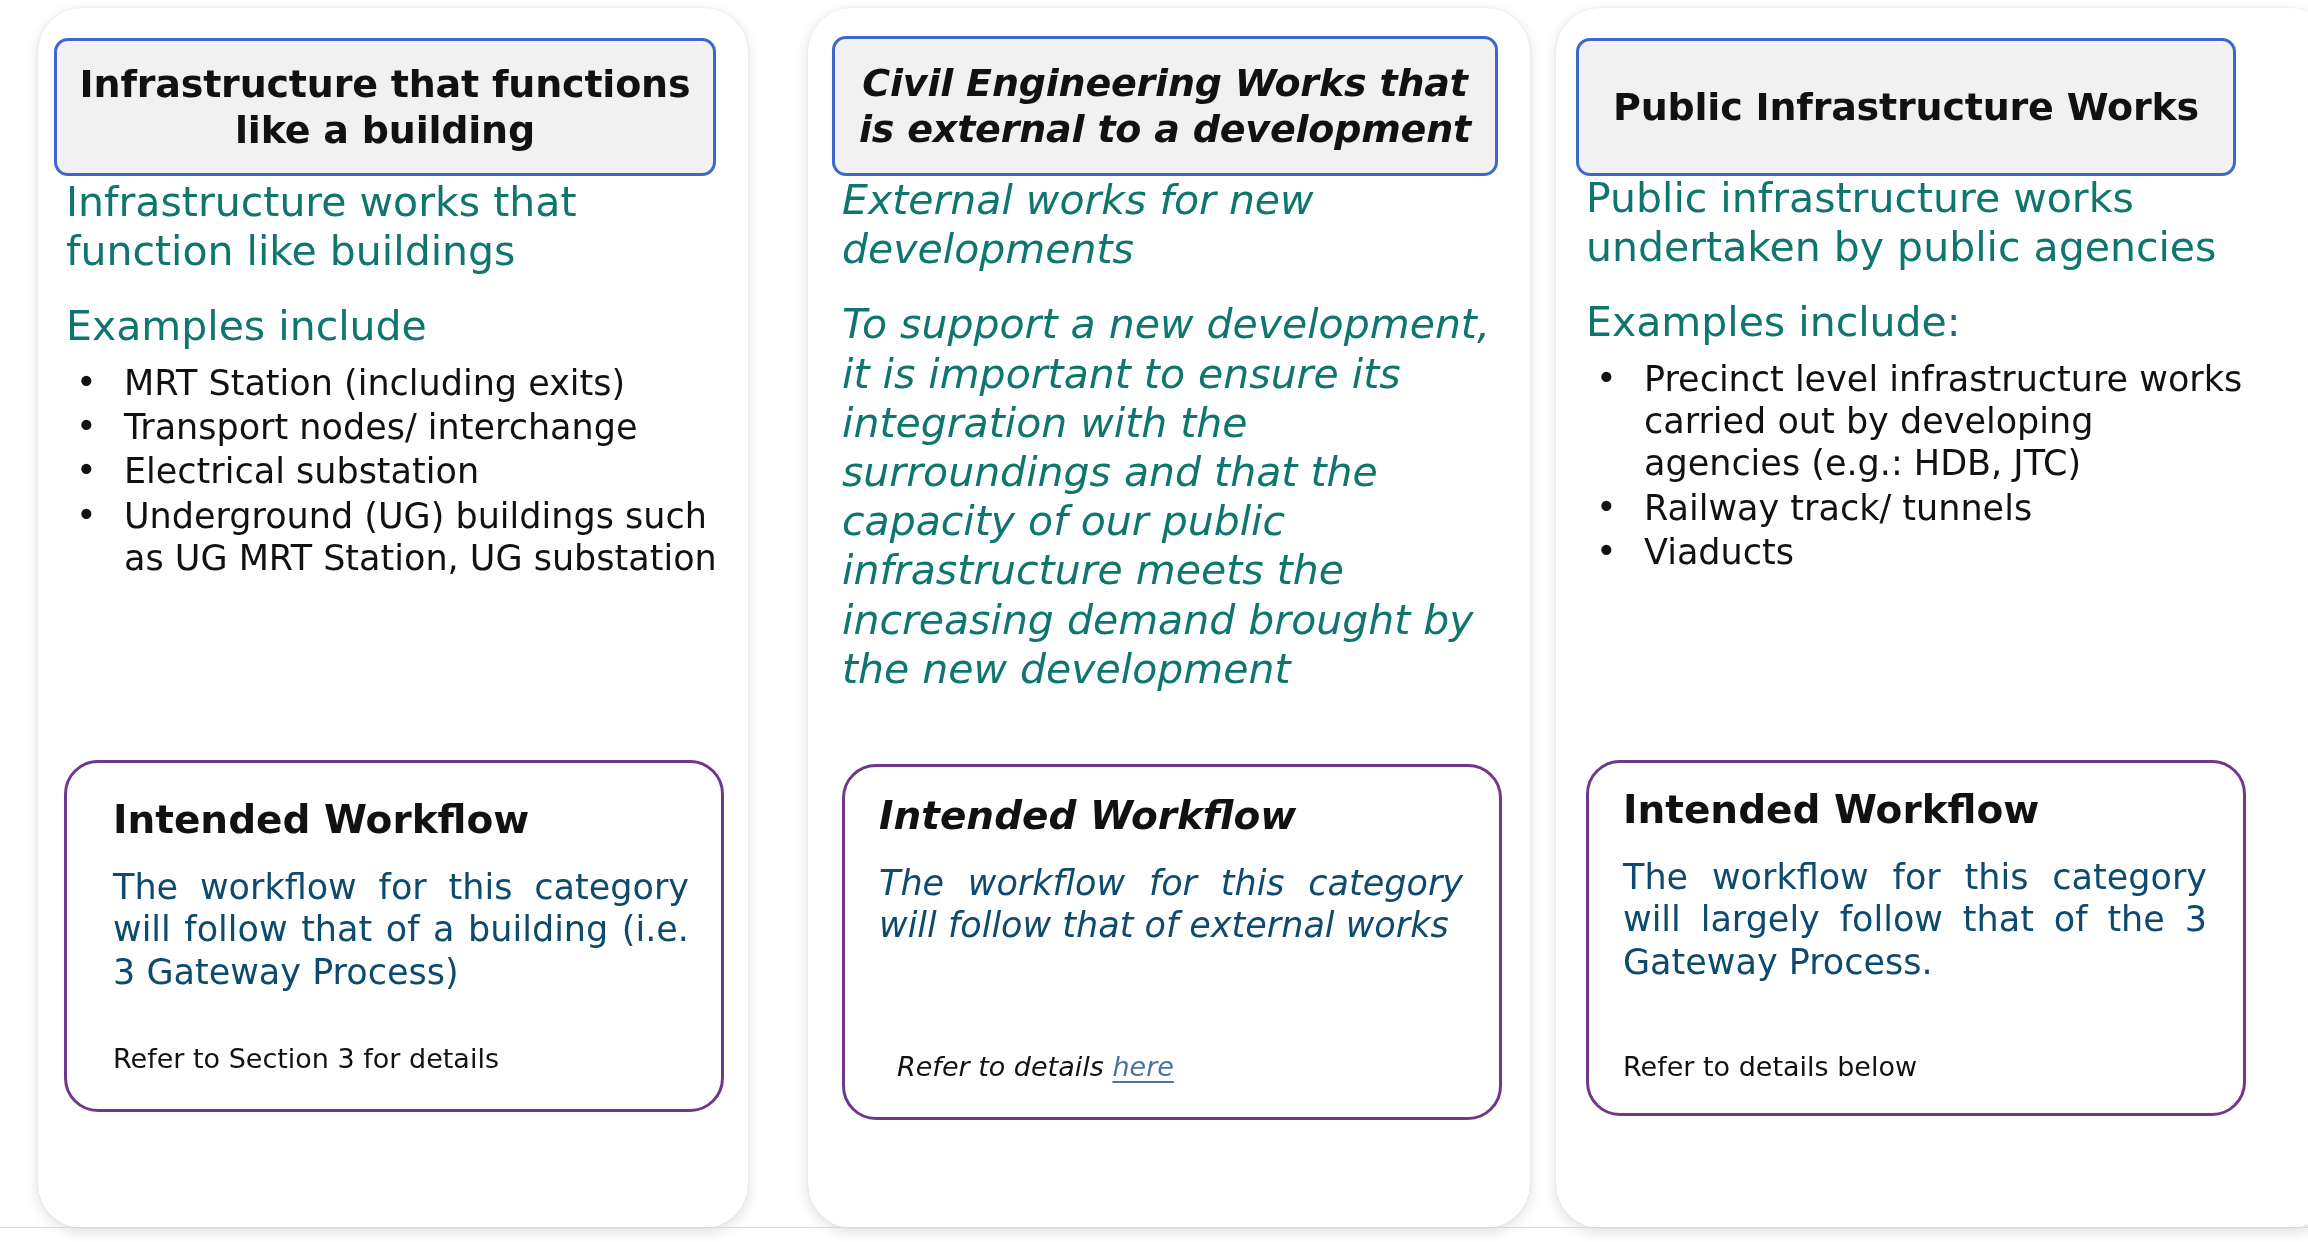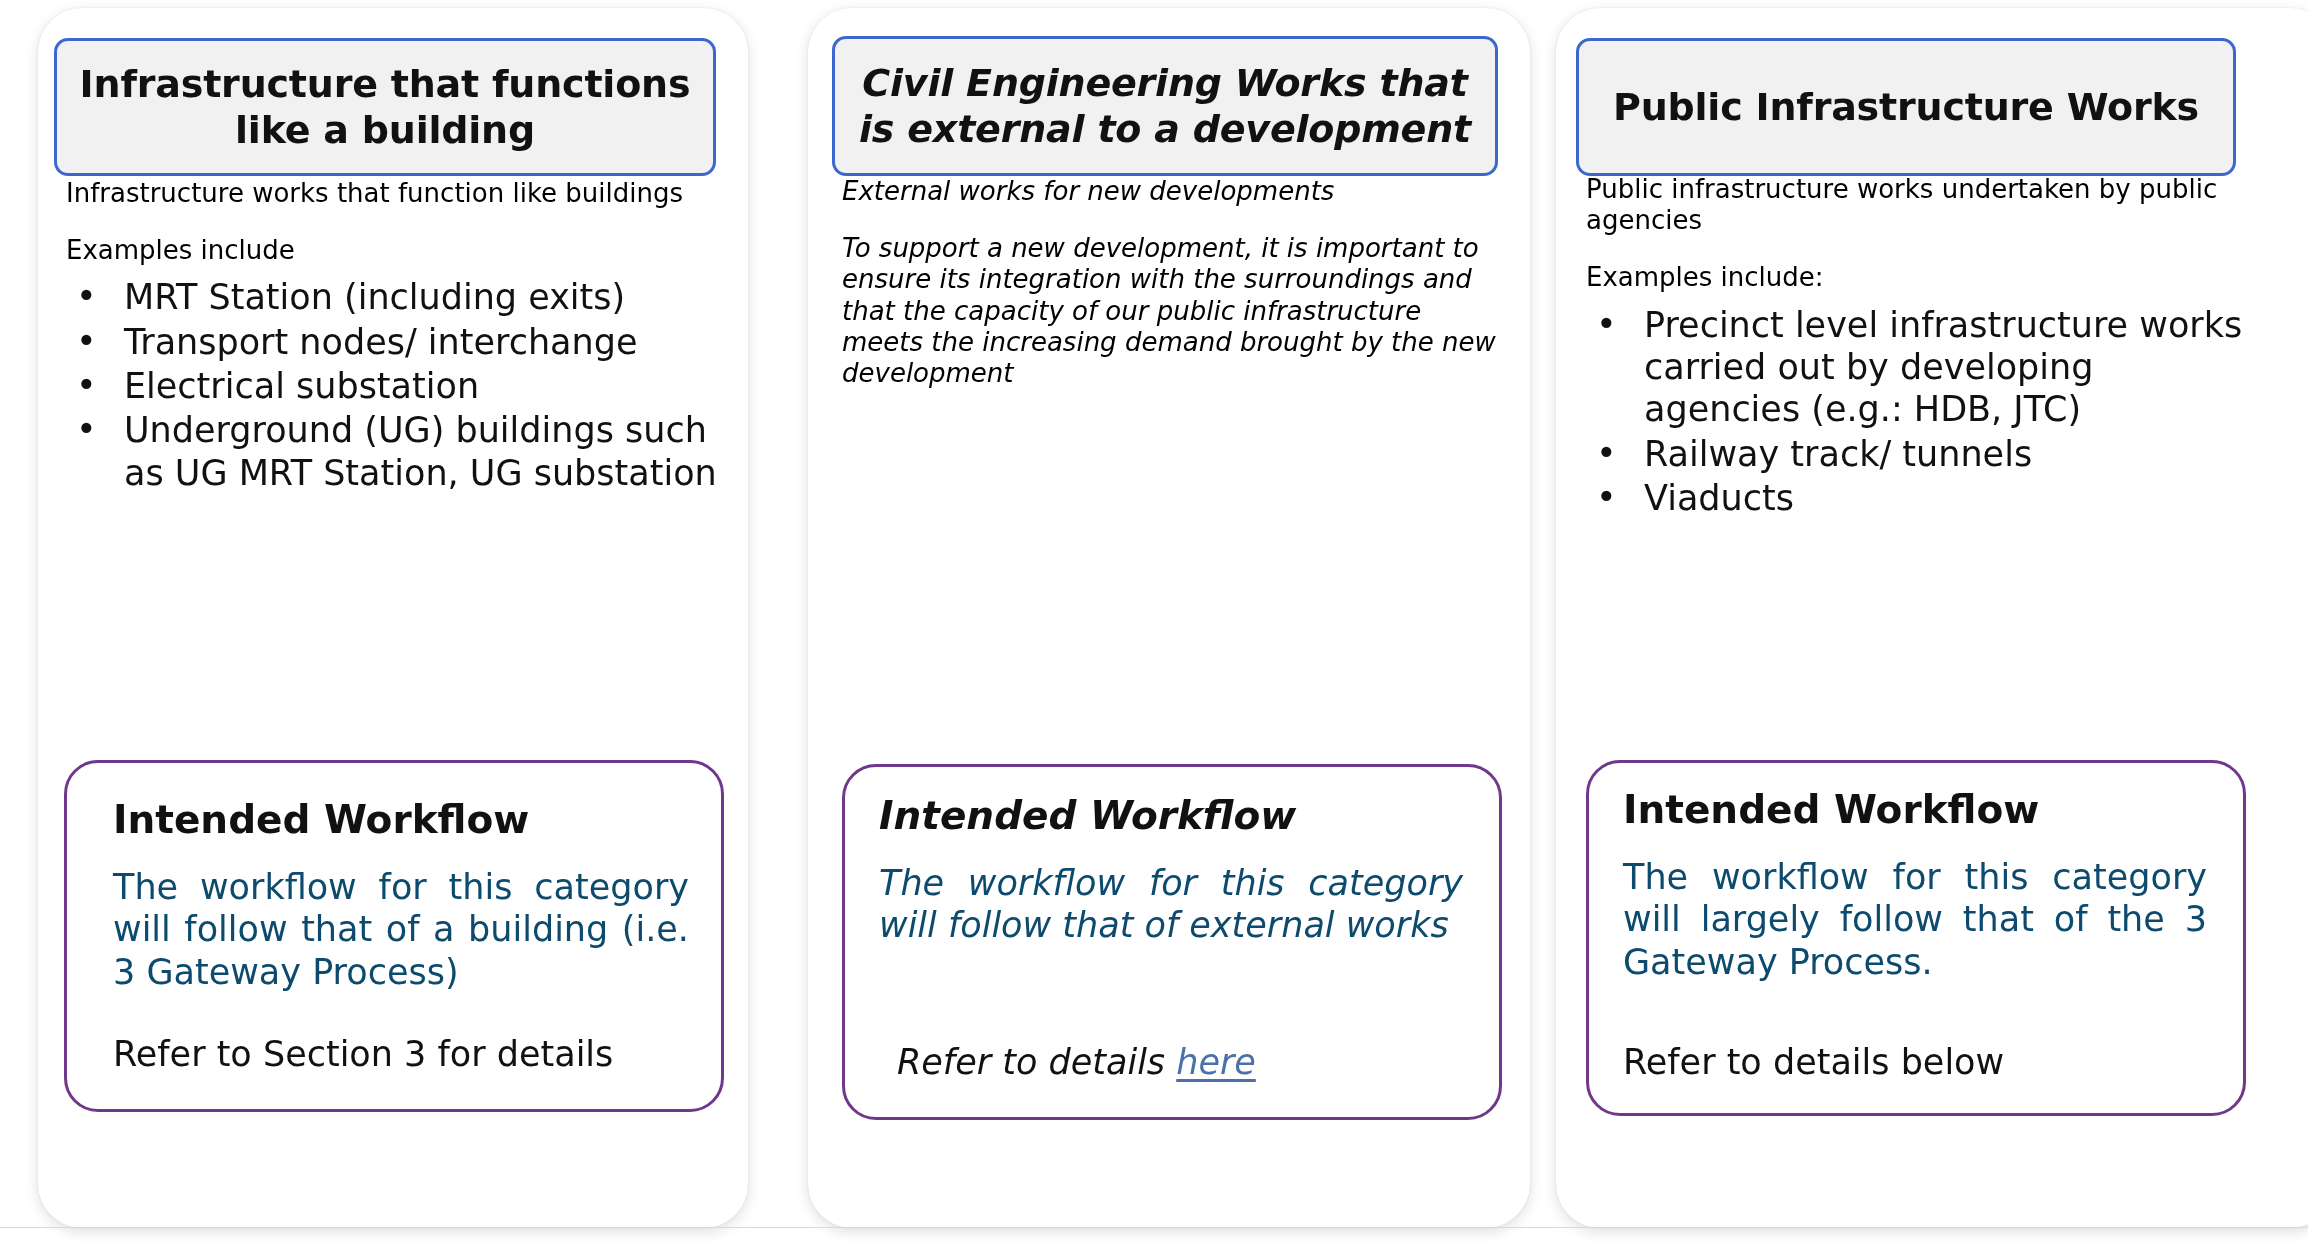--- a/index.html
+++ b/index.html
@@ -86,23 +86,23 @@
     position: absolute;
     left: 0; right: 0;
     box-sizing: border-box;
   }
 
   .ba-1 { top: 170px; left: 28px;  width: 660px; }
   .ba-2 { top: 168px; left: 34px;  width: 656px; }
   .ba-3 { top: 166px; left: 30px;  width: 672px; }
 
   .body-text {
-    font-size: 26px;
+    font-size: 41px;
     line-height: 1.20;
-    color: #000000;
+    color: #0f766e;
     margin: 0 0 26px 0;
   }
 
   .body-text.tight { margin-bottom: 10px; }
 
   .bullet-list {
     margin: 0;
     padding: 0;
     list-style: none;
   }
@@ -161,21 +161,21 @@
     font-size: 35px;
     line-height: 1.22;
     color: #0c4a6e;
     margin: 0;
     text-align: justify;
     text-justify: inter-word;
   }
 
   .workflow-footer {
     position: absolute;
-    font-size: 35px;
+    font-size: 27px;
     line-height: 1.2;
     color: #111111;
   }
 
   .wf-1 { left: 46px; bottom: 34px; }
   .wf-2 { left: 52px; bottom: 34px; }
   .wf-3 { left: 34px; bottom: 30px; }
 
   .link {
     color: #4a72a8;

